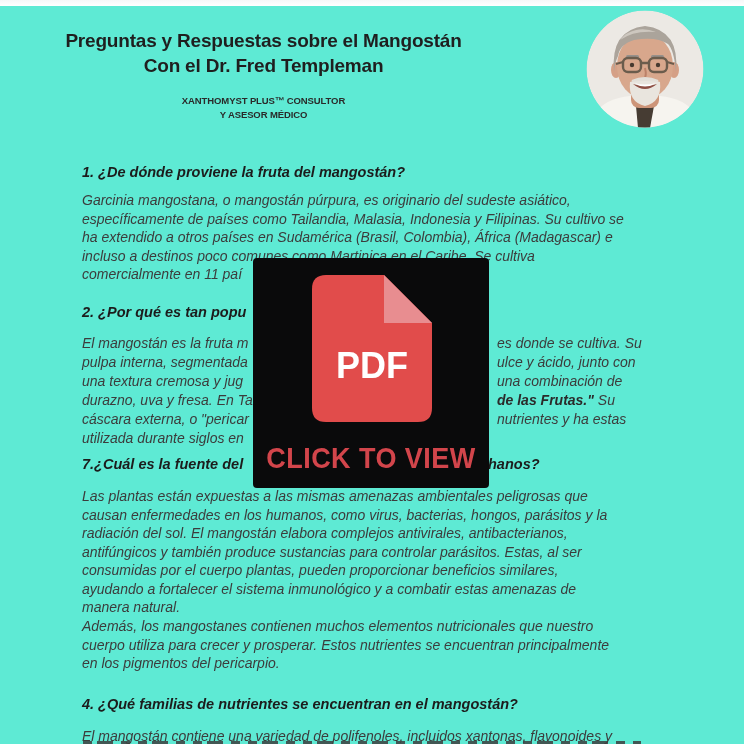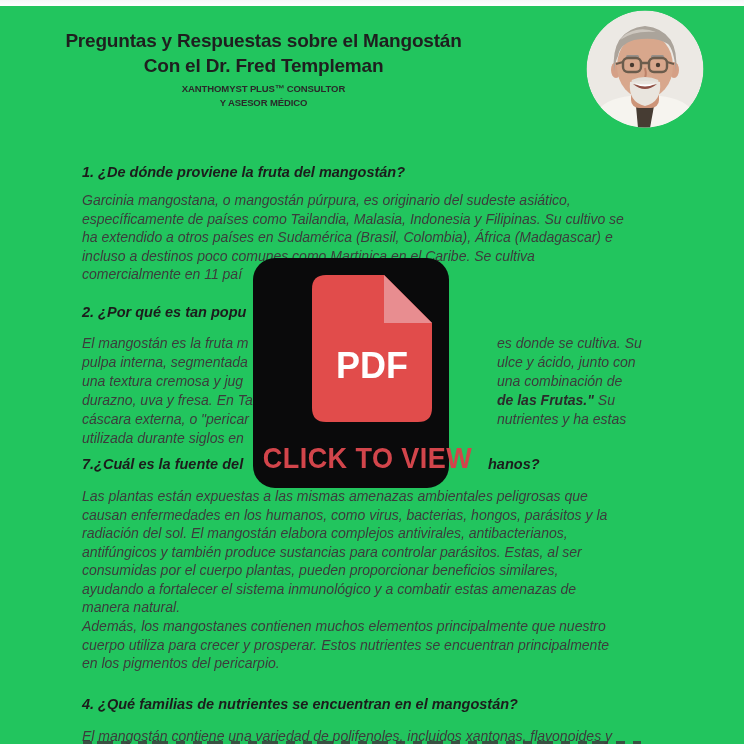--- a/index.html
+++ b/index.html
@@ -1,38 +1,38 @@
 <!DOCTYPE html>
 <html><head>
 <meta charset="utf-8">
 <style>
   html,body{margin:0;padding:0;background:#fff;}
   #page{
-    position:relative;width:744px;height:744px;overflow:hidden;background:#22c55e;
+    position:relative;width:744px;height:744px;overflow:hidden;background:#5eead4;
     font-family:"Liberation Sans",sans-serif;color:#3c3c3c;
   }
   #page::before{content:"";position:absolute;left:0;top:0;width:744px;height:6px;
     background:linear-gradient(#f6f7f8,#ffffff);pointer-events:none;}
   
   .title-block{position:absolute;left:0;top:28px;width:527px;text-align:center;color:#1f1f1f;}
   .title-line{font-size:19px;font-weight:700;line-height:25px;letter-spacing:-0.2px;}
-  .sub-line1{font-size:9.5px;font-weight:700;letter-spacing:-0.1px;margin-top:5px;color:#2a2a2a;}
+  .sub-line1{font-size:9.5px;font-weight:700;letter-spacing:-0.1px;margin-top:17px;color:#2a2a2a;}
   .sub-line2{font-size:9.5px;font-weight:700;letter-spacing:-0.1px;margin-top:3px;color:#2a2a2a;}
   .photo{position:absolute;left:586px;top:10px;width:118px;height:118px;}
   
   .abs{position:absolute;left:82px;font-style:italic;}
   .heading{font-size:14.5px;font-weight:700;color:#1c1c1c;white-space:nowrap;}
   .para .tl{position:relative;height:18.5px;line-height:18.5px;font-size:14px;white-space:nowrap;}
   .para.loose .tl{height:19px;line-height:19px;}
   .rf{position:absolute;left:415px;top:0;}
   .hrow{position:relative;white-space:nowrap;}
   .hrow .rf{left:406px;}
   
-  .pdf-overlay{position:absolute;left:253px;top:258px;width:196px;height:230px;
-    background:#0a0a0b;border-radius:22px;z-index:6;cursor:pointer;}
+  .pdf-overlay{position:absolute;left:253px;top:258px;width:236px;height:230px;
+    background:#0a0a0b;border-radius:4px;z-index:6;cursor:pointer;}
   .pdf-svg{position:absolute;left:59px;top:17px;}
   .cta{position:absolute;left:0;bottom:13px;width:100%;text-align:center;
     font-size:30px;font-weight:700;color:#d2454b;letter-spacing:0.5px;
     transform:scaleX(0.9);white-space:nowrap;}
   
   .cut-line{position:absolute;left:83px;top:741px;width:558px;height:3px;opacity:.85;
     background:
       repeating-linear-gradient(90deg,#3d3d3d 0 9px,transparent 9px 14px,#3d3d3d 14px 30px,transparent 30px 38px,#3d3d3d 38px 47px,transparent 47px 55px);}
   b{font-weight:700;color:#2b2b2b;}
 </style>
@@ -120,21 +120,21 @@
   <div class="abs para" style="top:487px">
       <div class="tl">Las plantas están expuestas a las mismas amenazas ambientales peligrosas que</div>
       <div class="tl">causan enfermedades en los humanos, como virus, bacterias, hongos, parásitos y la</div>
       <div class="tl">radiación del sol. El mangostán elabora complejos antivirales, antibacterianos,</div>
       <div class="tl">antifúngicos y también produce sustancias para controlar parásitos. Estas, al ser</div>
       <div class="tl">consumidas por el cuerpo plantas, pueden proporcionar beneficios similares,</div>
       <div class="tl">ayudando a fortalecer el sistema inmunológico y a combatir estas amenazas de</div>
       <div class="tl">manera natural.</div>
     </div>
   <div class="abs para" style="top:617px">
-      <div class="tl">Además, los mangostanes contienen muchos elementos principalmente que nuestro</div>
+      <div class="tl">Además, los mangostanes contienen muchos elementos nutricionales que nuestro</div>
       <div class="tl">cuerpo utiliza para crecer y prosperar. Estos nutrientes se encuentran principalmente</div>
       <div class="tl">en los pigmentos del pericarpio.</div>
     </div>
 
   <div class="abs heading" style="top:696px">4. ¿Qué familias de nutrientes se encuentran en el mangostán?</div>
   <div class="abs para" style="top:727px">
       <div class="tl">El mangostán contiene una variedad de polifenoles, incluidos xantonas, flavonoides y</div>
     </div>
 
   <div class="cut-line"></div>

